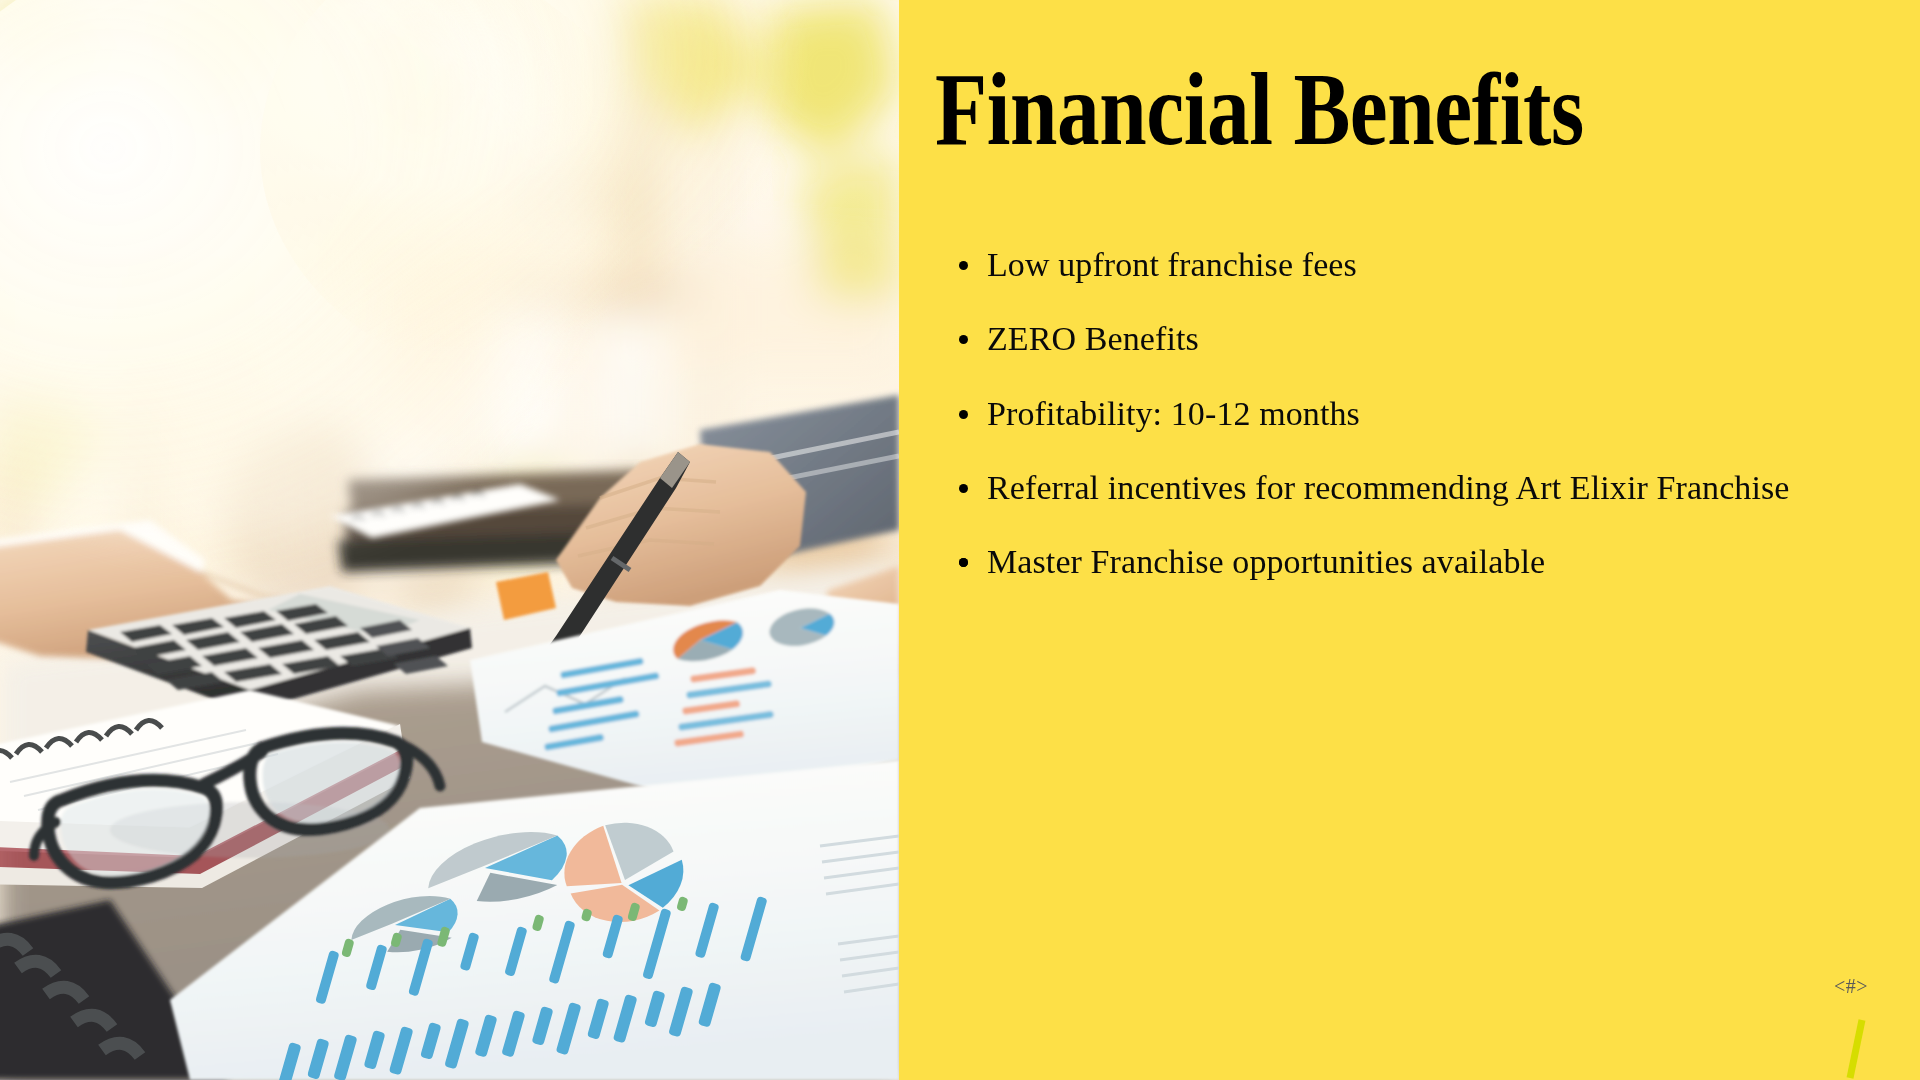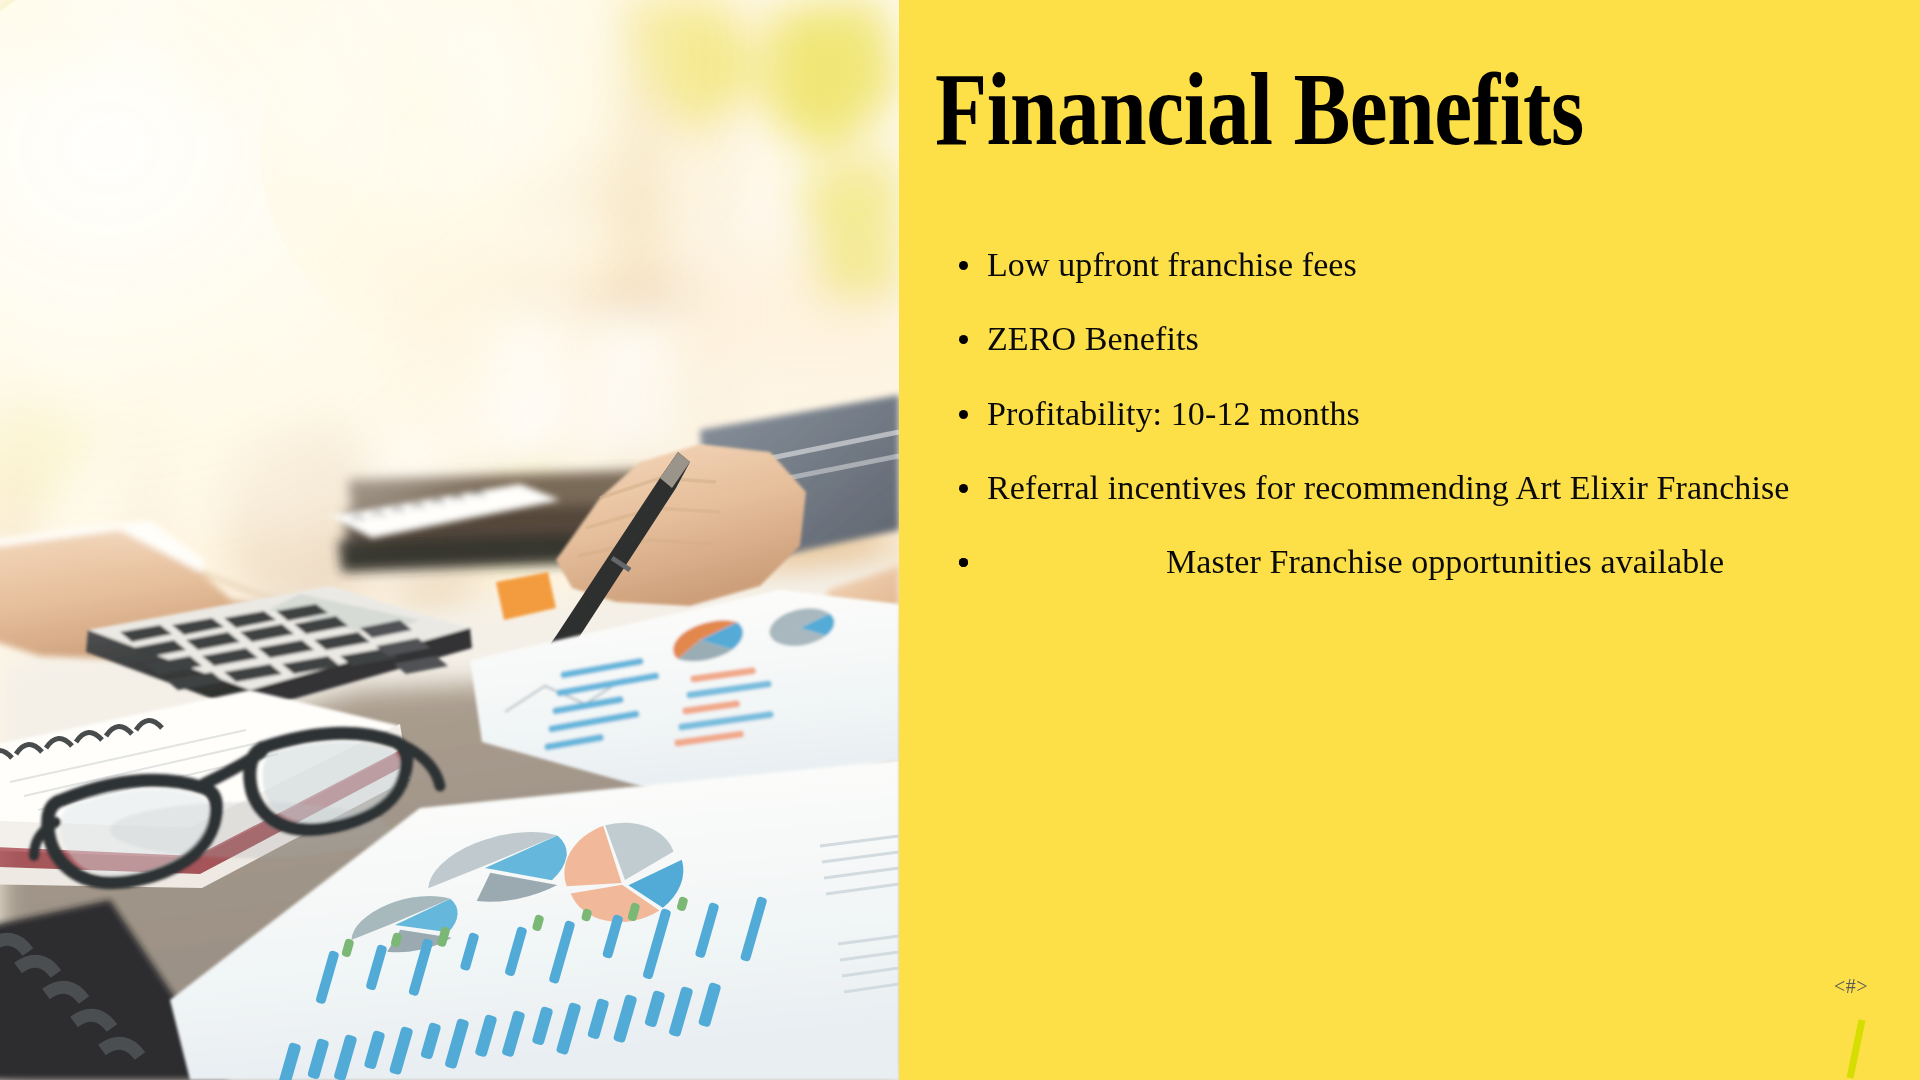--- a/index.html
+++ b/index.html
@@ -58,21 +58,21 @@
   .bullet-item{
     position:relative;
     padding-left:34px;
     margin:0 0 25px 0;
     font-family:"Liberation Serif","DejaVu Serif",serif;
     font-size:34px;
     line-height:1.45;
     color:#0a0a0a;
     letter-spacing:0.1px;
   }
-  .bullet-item:last-child{margin-bottom:0;text-align:center;}
+  .bullet-item:last-child{margin-bottom:0;}
   .bullet-dot{
     position:absolute;
     left:6px;top:0.62em;
     width:9px;height:9px;
     border-radius:50%;
     background:#000000;
   }
   .bullet-text{display:inline;}
 
   

